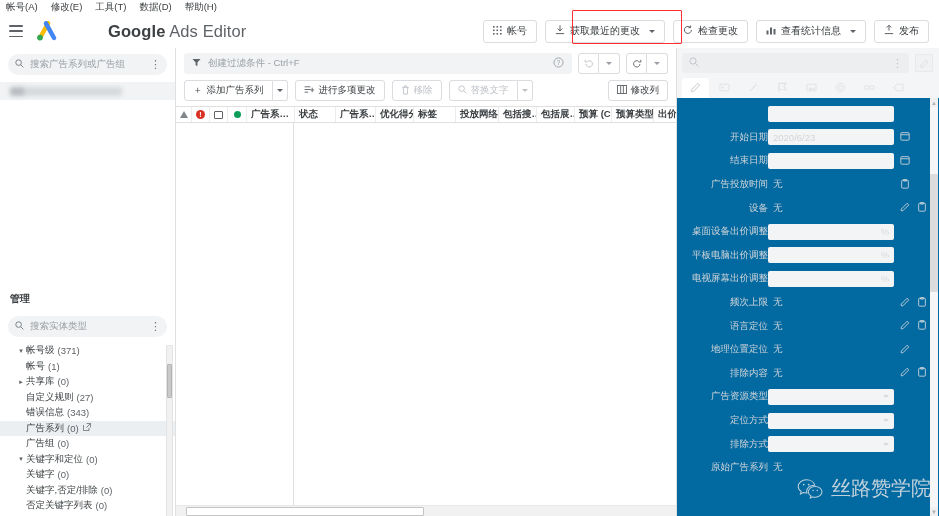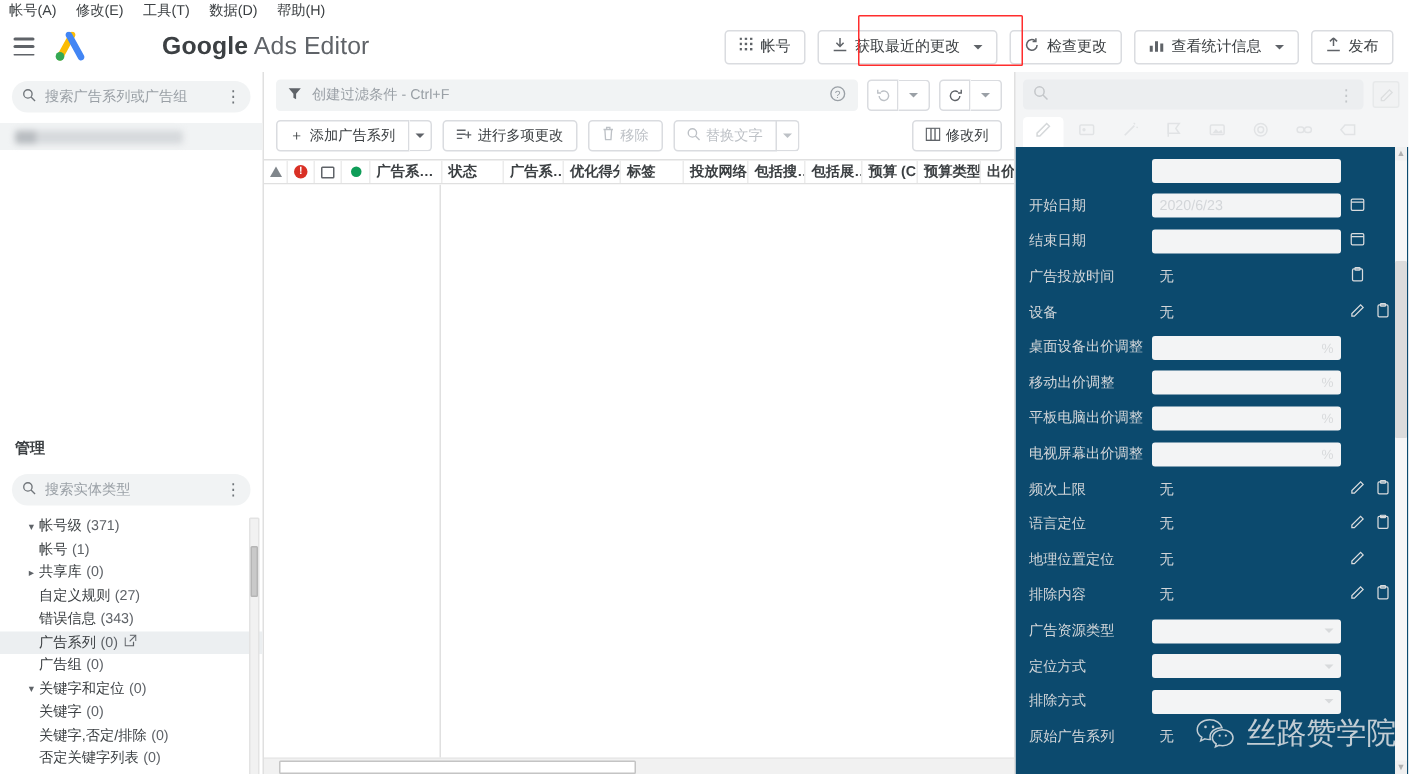--- a/index.html
+++ b/index.html
@@ -283,22 +283,23 @@
     width:18px;height:18px;border:1px solid #e7e9ea;border-radius:2px;background:#f1f2f3;
     display:flex;align-items:center;justify-content:center;color:#dcdedf;font-size:9px;cursor:pointer;
   }
   .rp-tabs { display:flex; align-items:flex-end; height:21px; padding-left:5px; gap:2px; }
   .rp-tab {
     width:27px;height:20px;display:flex;align-items:center;justify-content:center;
     color:#e1e3e5; font-size:11px; cursor:pointer; border-radius:3px 3px 0 0;
   }
   .rp-tab.sel { background:#fff; color:#d5d8da; }
   .rp-content {
-    flex:1; background:#0c4a6e; margin: 0 0 0 0; position:relative; overflow:hidden;
+    flex:1; background:#0369a1; margin: 0 0 0 0; position:relative; overflow:hidden;
     padding-top: 4px;
+    text-align: right;
   }
   .frow {
     display:flex; align-items:center; height: 23.6px; padding: 0 12px 0 9px;
   }
   .flabel {
     width: 82px; flex:0 0 82px; font-size:9.5px; color:#d3d6d9; white-space:nowrap;
   }
   .fval {
     flex:1; height: 16px; border-radius:2px;
     display:flex; align-items:center; font-size:9.5px; color:#d3d6d9;
@@ -842,31 +843,20 @@
             <div class="fval filled">
               <span></span>
               <span class="unit">%</span>
             </div>
             <div class="ficons">
               <span class="ficn" style="width: 10px;"></span>
               <span class="ficn" style="width: 10px;"></span>
             </div>
           </div>
           <div class="frow">
-            <div class="flabel">移动出价调整</div>
-            <div class="fval filled">
-              <span></span>
-              <span class="unit">%</span>
-            </div>
-            <div class="ficons">
-              <span class="ficn" style="width: 10px;"></span>
-              <span class="ficn" style="width: 10px;"></span>
-            </div>
-          </div>
-          <div class="frow">
             <div class="flabel">平板电脑出价调整</div>
             <div class="fval filled">
               <span></span>
               <span class="unit">%</span>
             </div>
             <div class="ficons">
               <span class="ficn" style="width: 10px;"></span>
               <span class="ficn" style="width: 10px;"></span>
             </div>
           </div>

